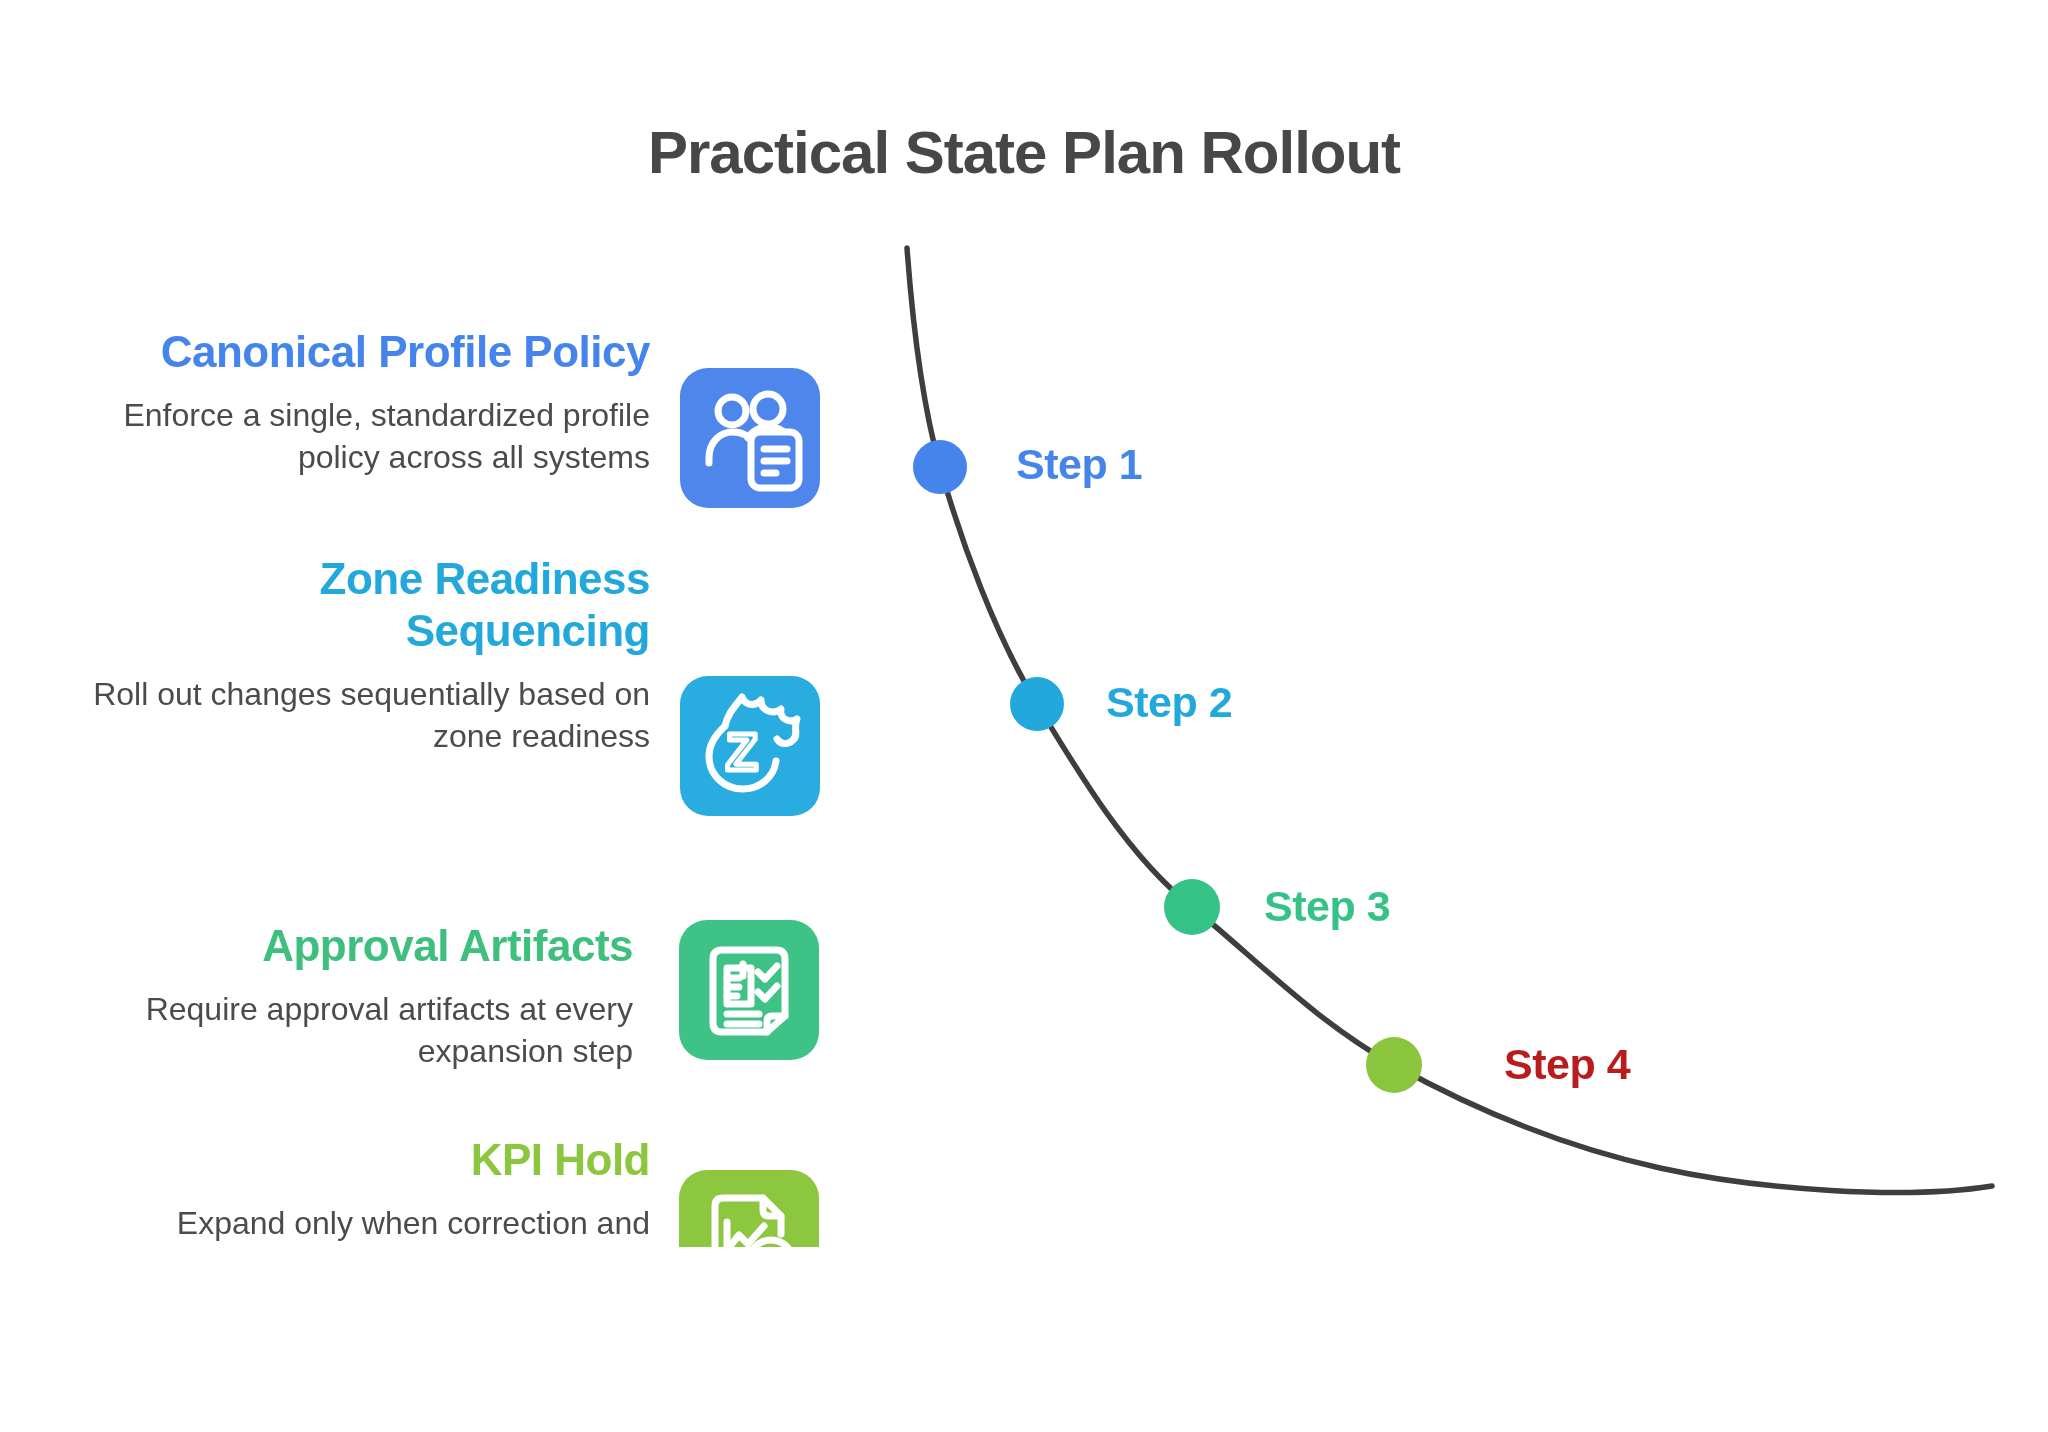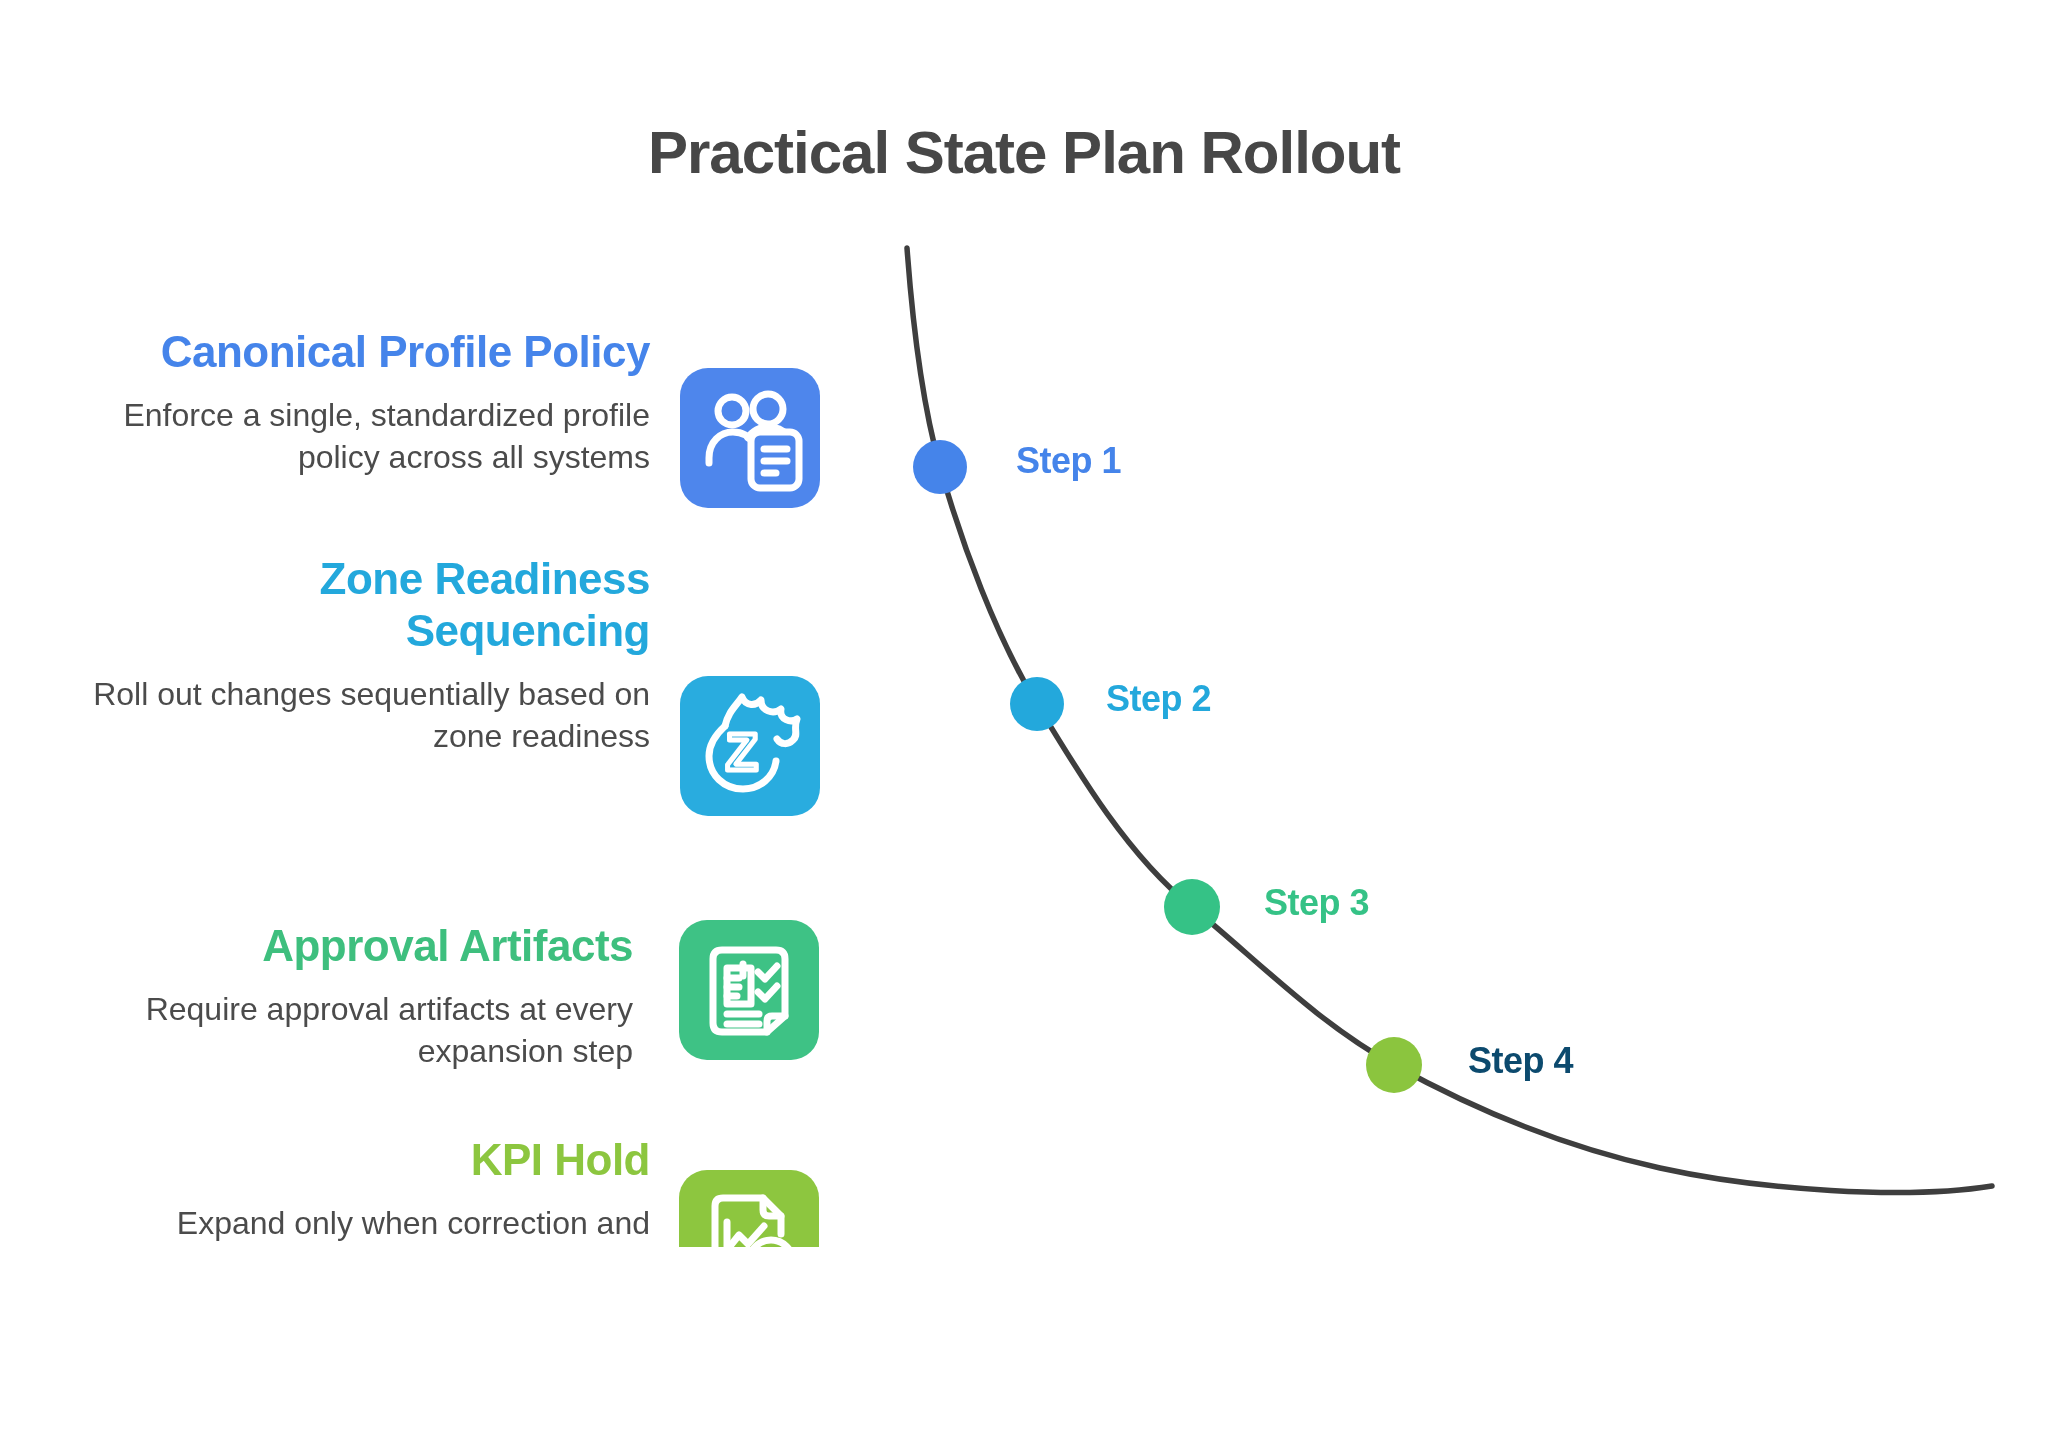--- a/index.html
+++ b/index.html
@@ -28,21 +28,21 @@
   .it2{left:680px;top:676px;}
   .it3{left:679px;top:920px;}
   .it4{left:679px;top:1170px;}
   
   .curve-svg{position:absolute;left:0;top:0;}
   .dot{position:absolute;border-radius:50%;}
   .dot1{left:913px;top:440px;width:54px;height:54px;background:#4584ea;}
   .dot2{left:1010px;top:677px;width:54px;height:54px;background:#23a8dc;}
   .dot3{left:1164px;top:879px;width:56px;height:56px;background:#35c286;}
   .dot4{left:1366px;top:1037px;width:56px;height:56px;background:#8bc53e;}
-  .step-label{position:absolute;font-size:36px;font-weight:700;letter-spacing:-0.5px;}
+  .step-label{position:absolute;font-size:43px;font-weight:700;letter-spacing:-0.5px;}
   .sl1{left:1016px;top:440px;}
   .sl2{left:1106px;top:678px;}
   .sl3{left:1264px;top:882px;}
   .sl4{left:1468px;top:1040px;}
   
   .logo{position:absolute;left:1818px;top:1318px;color:#21272f;font-weight:700;
         font-size:42px;line-height:44px;letter-spacing:-0.5px;}
   .logo-row2{display:flex;align-items:flex-end;gap:26px;}
   .logo-check{margin-left:8px;margin-bottom:2px;}
 </style>
@@ -64,21 +64,21 @@
   </svg>
 
   <div class="dot dot1"></div>
   <div class="dot dot2"></div>
   <div class="dot dot3"></div>
   <div class="dot dot4"></div>
 
   <div class="step-label sl1 c-blue">Step 1</div>
   <div class="step-label sl2 c-cyan">Step 2</div>
   <div class="step-label sl3" style="color:#35c286;">Step 3</div>
-  <div class="step-label sl4" style="color:#0c4a6e;">Step 4</div>
+  <div class="step-label sl4" style="color:#b91c1c;margin-left:36px;">Step 4</div>
 
   <div class="feature-text ft1">
     <div class="feature-title c-blue">Canonical Profile Policy</div>
     <div class="feature-desc">Enforce a single, standardized profile policy across all systems</div>
   </div>
   <svg class="icon-tile it1" viewBox="0 0 140 140">
     <rect x="0" y="0" width="140" height="140" rx="28" fill="#4e86ec"></rect>
     <g fill="none" stroke="#ffffff" stroke-width="7" stroke-linecap="round" stroke-linejoin="round">
       <circle cx="52" cy="43" r="14"></circle>
       <circle cx="88" cy="41" r="15"></circle>

